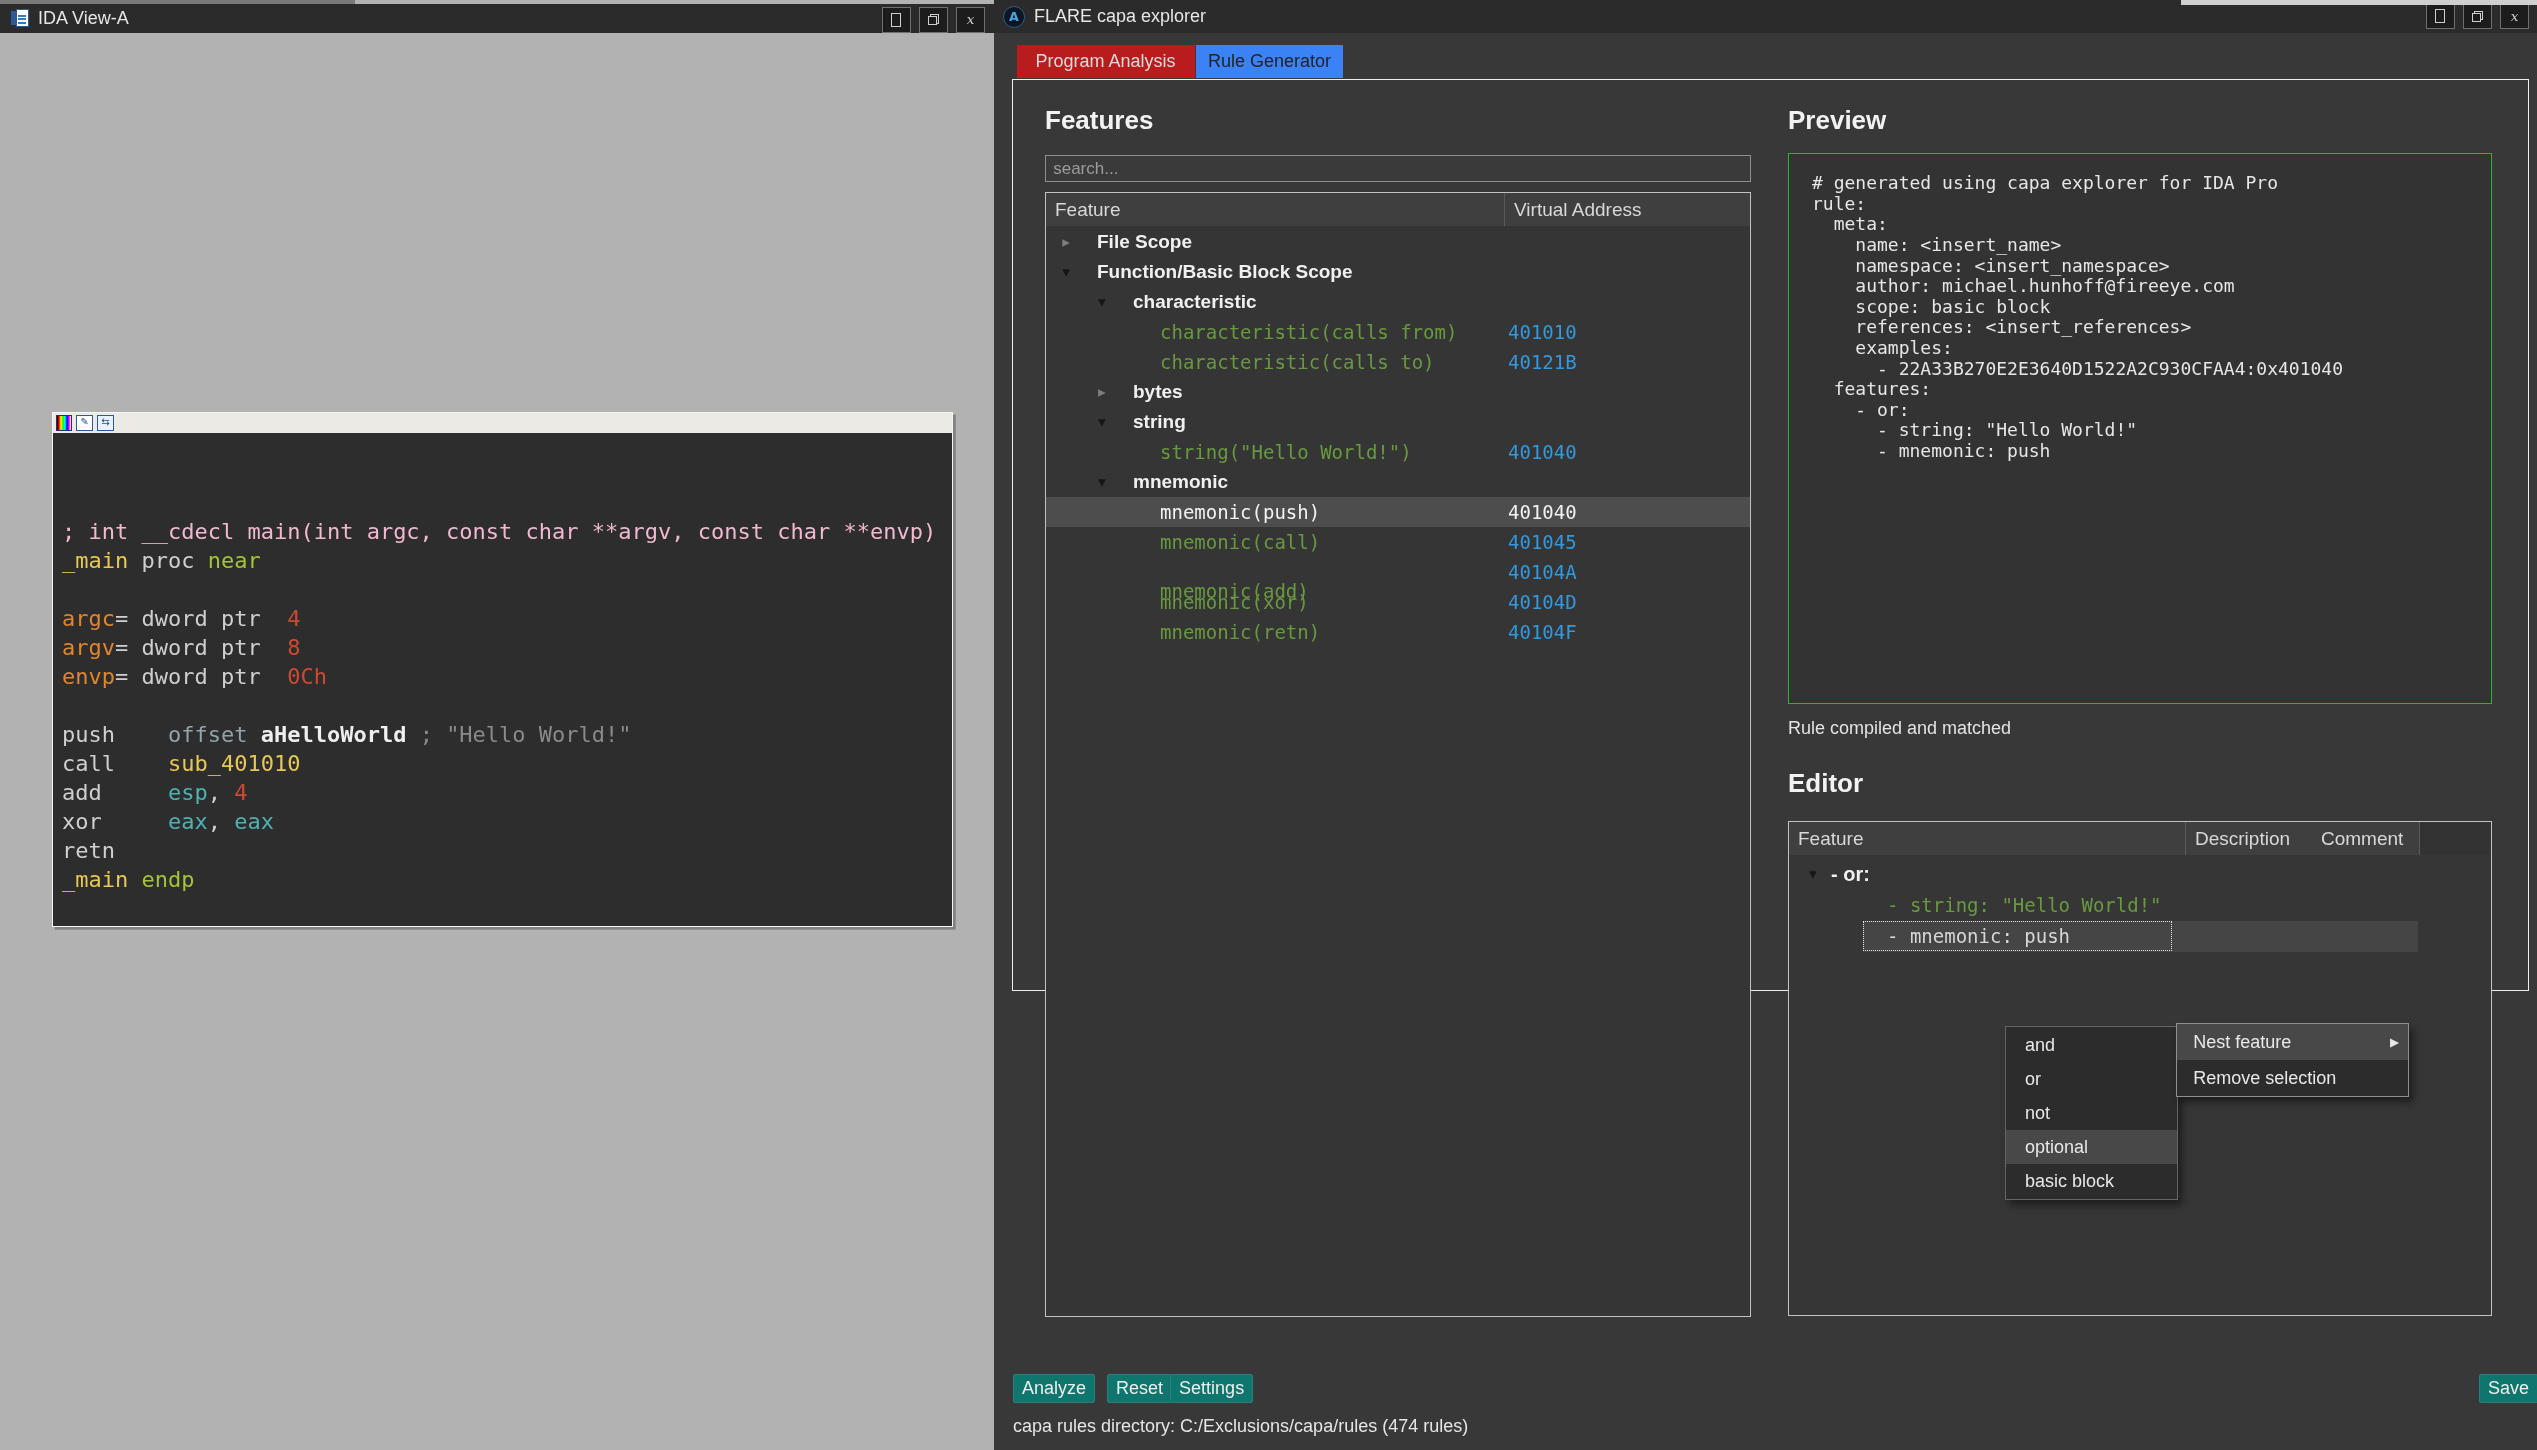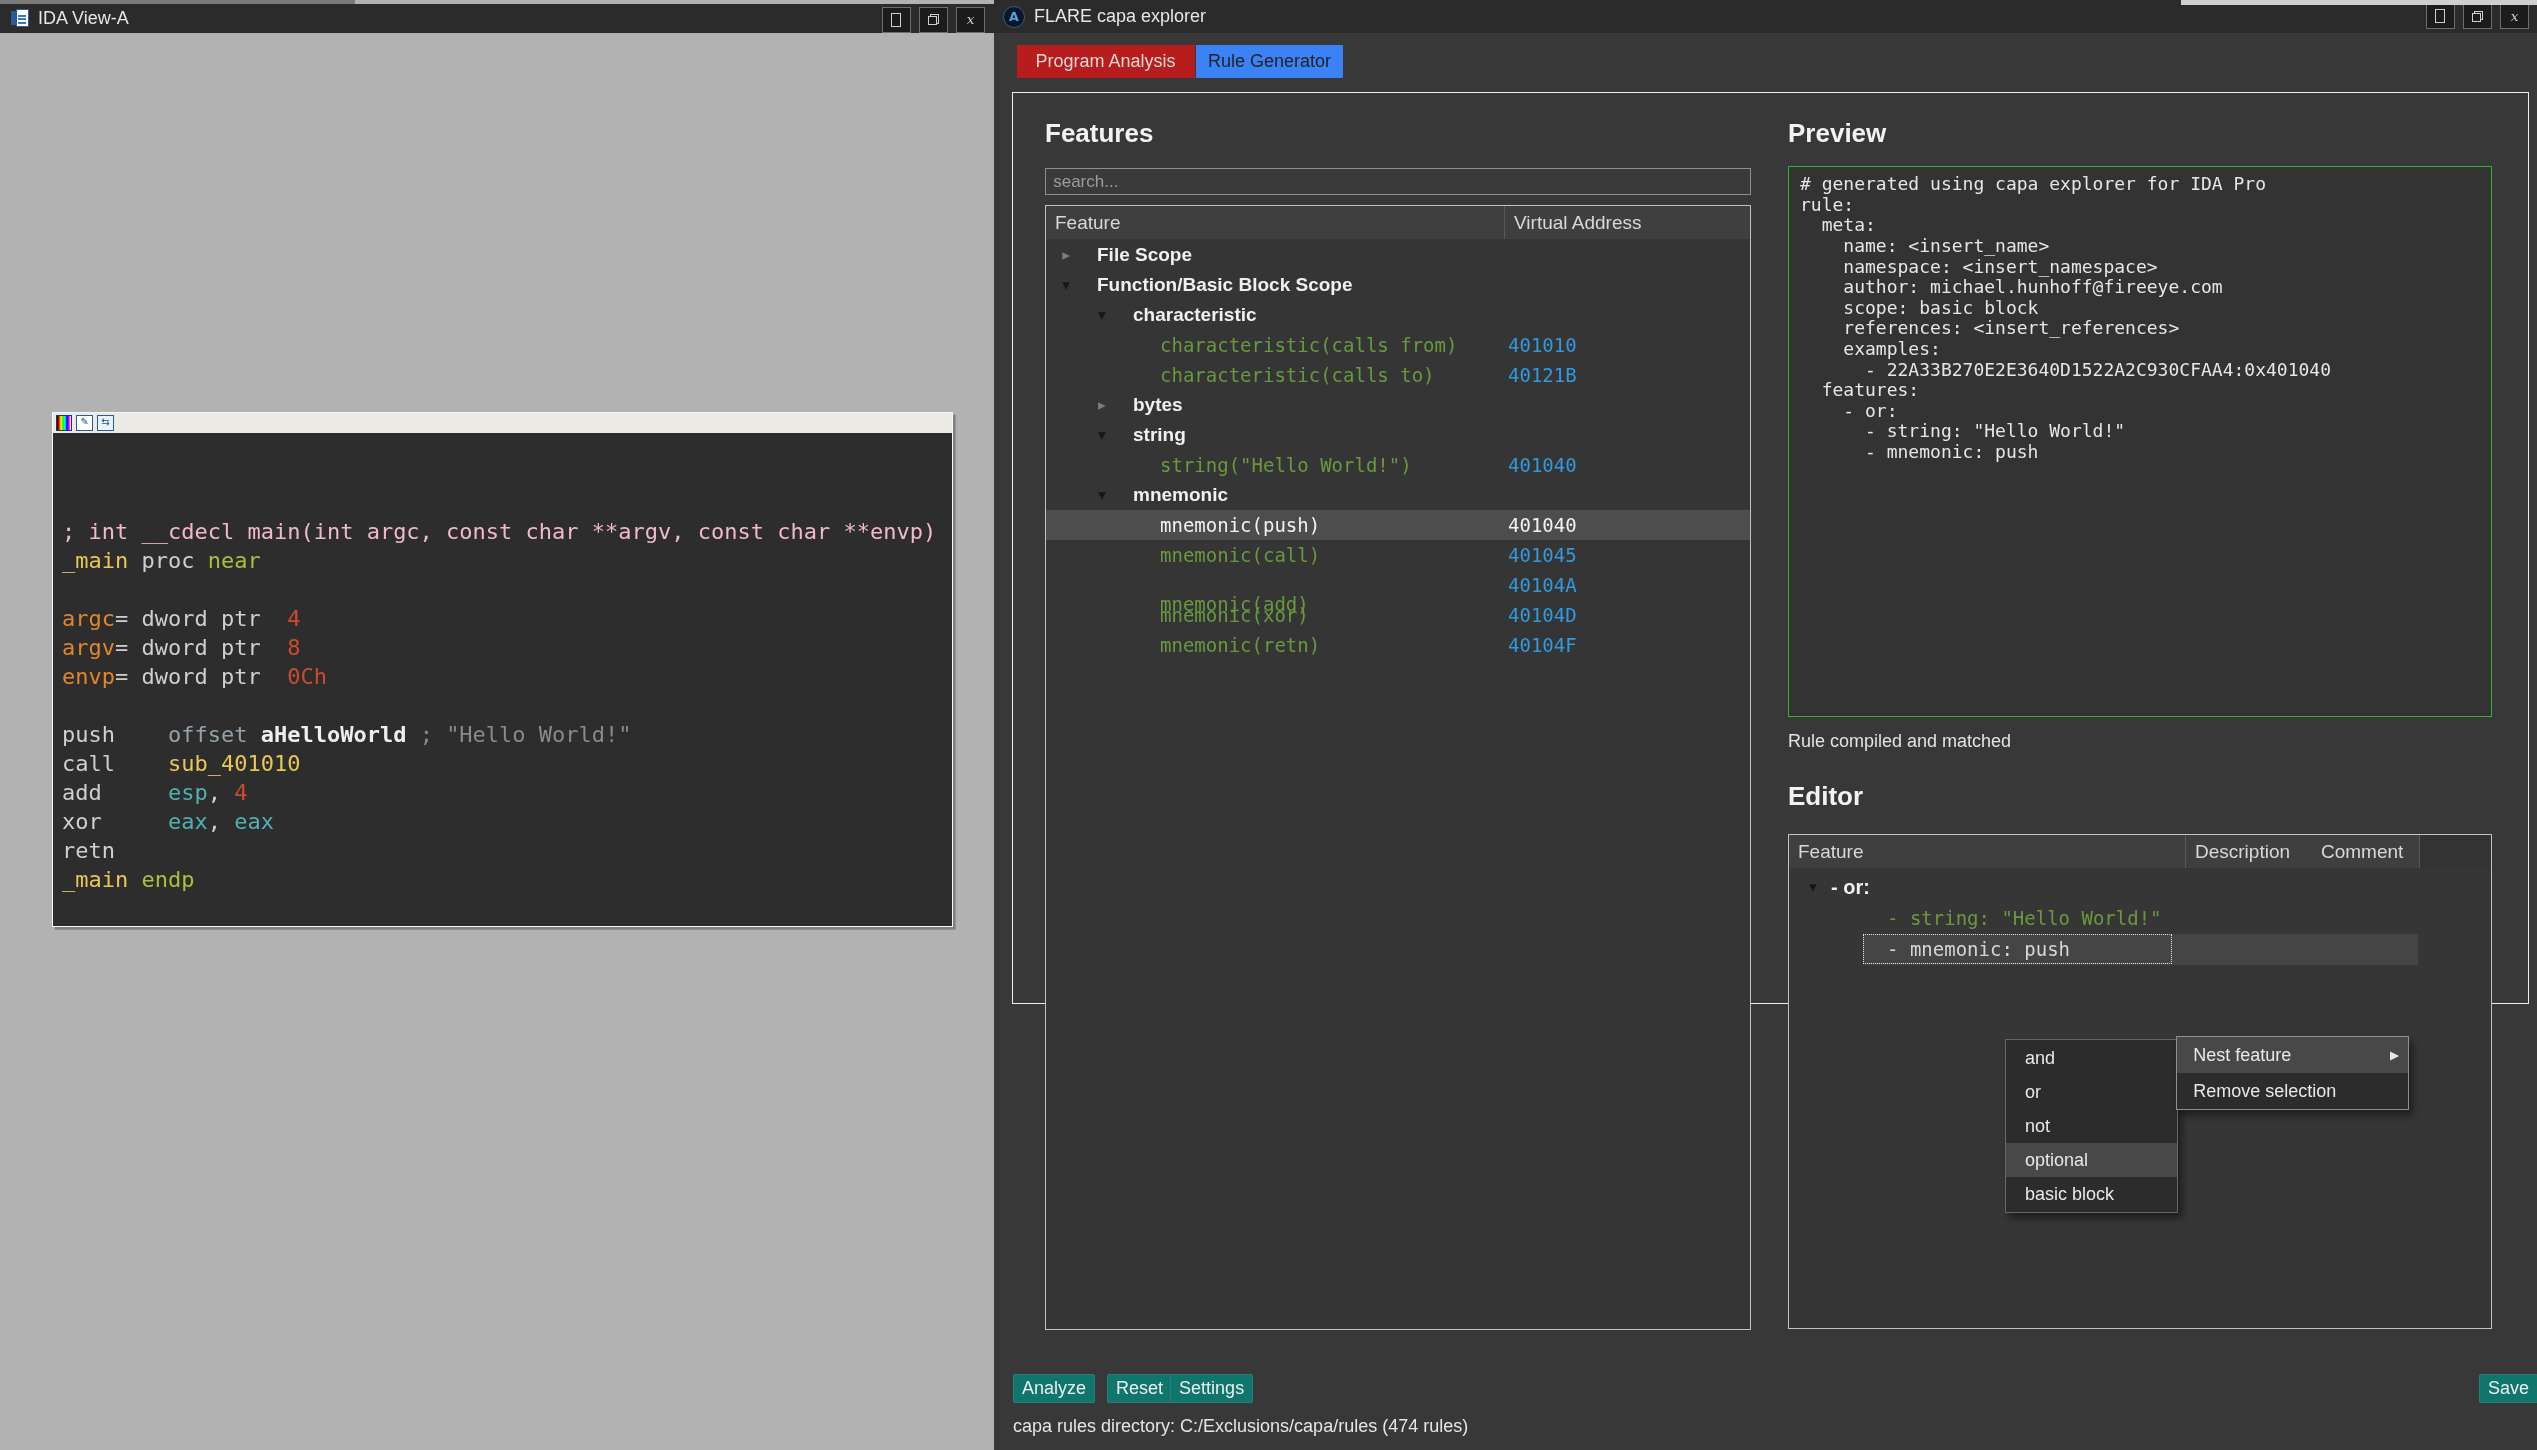--- a/index.html
+++ b/index.html
@@ -43,21 +43,21 @@
       display:flex;align-items:center;padding-left:1.8px;font-family:"DejaVu Sans Mono",monospace;font-size:17px;color:#c9c9c9;}
   .scell{height:23.5px;line-height:23.5px;border:0.9px solid #5c5c5c;background:#262626;padding:0 6.3px;margin-right:1.8px;white-space:nowrap;overflow:hidden;}
   
   #capa-win{position:absolute;left:994px;top:0;width:1544px;height:1451px;background:#383838;}
   #capa-topstrip{position:absolute;left:1187px;top:0;width:357px;height:4.5px;background:#cfcfcf;z-index:5;}
   
   .tab{position:absolute;top:45px;height:33px;display:flex;align-items:center;justify-content:center;font-size:18px;}
   #tab-pa{left:22.6px;width:178px;background:#b91c1c;color:#dcdcdc;}
   #tab-rg{left:202px;width:147px;background:#3b82f6;color:#232323;}
   
-  #frame{position:absolute;left:18px;top:92px;width:1517px;height:912px;border:1.8px solid #ededed;box-sizing:border-box;}
+  #frame{position:absolute;left:18px;top:79px;width:1517px;height:912px;border:1.8px solid #ededed;box-sizing:border-box;}
   .panel-title{position:absolute;color:#f2f2f2;font-size:26px;font-weight:bold;}
   
   #features-title{left:32px;top:25px;}
   #search-box{position:absolute;left:32px;top:75px;width:706px;height:27px;box-sizing:border-box;background:#3a3a3a;border:0.9px solid #8f8f8f;
       color:#cfcfcf;font-size:17px;padding:0 7.2px;font-family:"Liberation Sans",sans-serif;}
   #search-box::placeholder{color:#9c9c9c;}
   .databox{position:absolute;background:#353535;border:0.9px solid #c2c2c2;box-sizing:border-box;}
   #features-box{left:32px;top:112px;width:706px;height:1125px;}
   .tbl-header{position:absolute;left:0;top:0;right:0;height:33px;background:#3f3f3f;color:#d8d8d8;font-size:19px;}
   .tbl-header .hcell{position:absolute;top:0;height:33px;line-height:33px;padding-left:9px;box-sizing:border-box;background:#3f3f3f;}
@@ -68,21 +68,21 @@
   .trow.sel{background:#4d4d4d;}
   .chev{position:absolute;top:0;line-height:30px;font-family:"DejaVu Sans",sans-serif;font-size:15.4px;}
   .chev.exp{color:#161616;} .chev.col{color:#7d7d7d;}
   .plabel{position:absolute;top:0;line-height:30px;color:#f0f0f0;font-weight:bold;font-size:19px;}
   .llabel{position:absolute;top:0;line-height:30px;color:#68993f;font-family:"DejaVu Sans Mono",monospace;font-size:19px;}
   .addr{position:absolute;left:462px;top:0;line-height:30px;color:#3399dd;font-family:"DejaVu Sans Mono",monospace;font-size:19px;}
   .white{color:#f2f2f2 !important;}
   
   #preview-title{left:775px;top:25px;}
   #preview-box{position:absolute;left:775px;top:73px;width:704px;height:551px;background:#333;border:1.8px solid #2db32d;box-sizing:border-box;}
-  #preview-text{margin:0;padding:7.2px 11px;font-family:"DejaVu Sans Mono",monospace;font-size:18px;line-height:20.6px;color:#e6e6e6;white-space:pre;}
+  #preview-text{margin:12px;padding:7.2px 11px;font-family:"DejaVu Sans Mono",monospace;font-size:18px;line-height:20.6px;color:#e6e6e6;white-space:pre;}
   #preview-status{position:absolute;left:775px;top:638px;color:#e3e3e3;font-size:18px;}
   
   #editor-title{left:775px;top:688px;}
   #editor-box{left:775px;top:741px;width:704px;height:495px;background:#363636;}
   #eh-feature{left:0;width:397px;border-right:0.9px solid #5a5a5a;}
   #eh-desc{left:397px;width:127px;border-right:0.9px solid #5a5a5a;}
   #eh-comment{left:523px;width:108px;border-right:0.9px solid #5a5a5a;}
   #editor-box .tbl-header{background:#333;}
   .erow{position:absolute;left:0;right:0;height:31px;}
   #erow-or{top:37px;} #erow-string{top:68px;} #erow-mnemonic{top:99px;}

